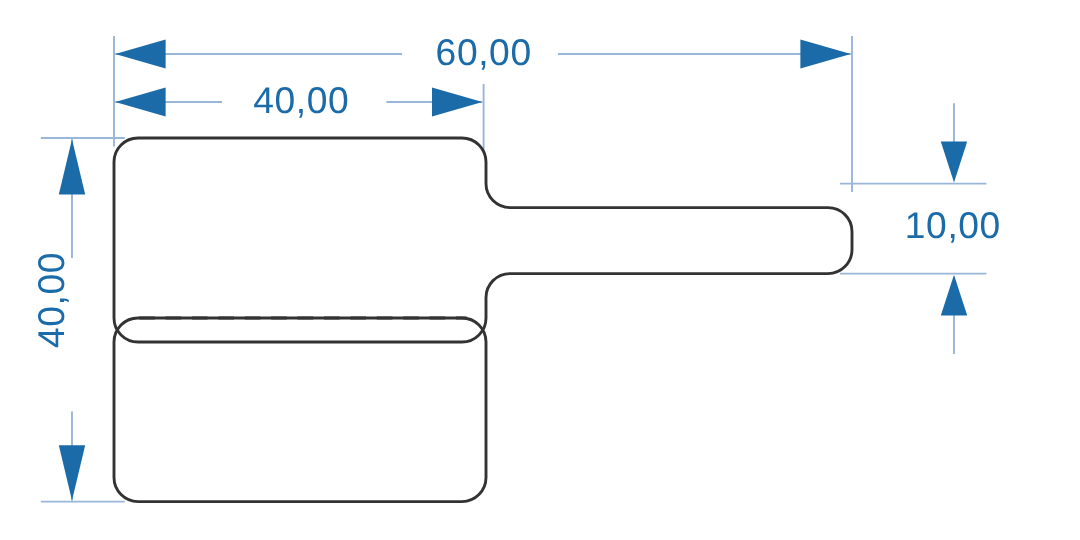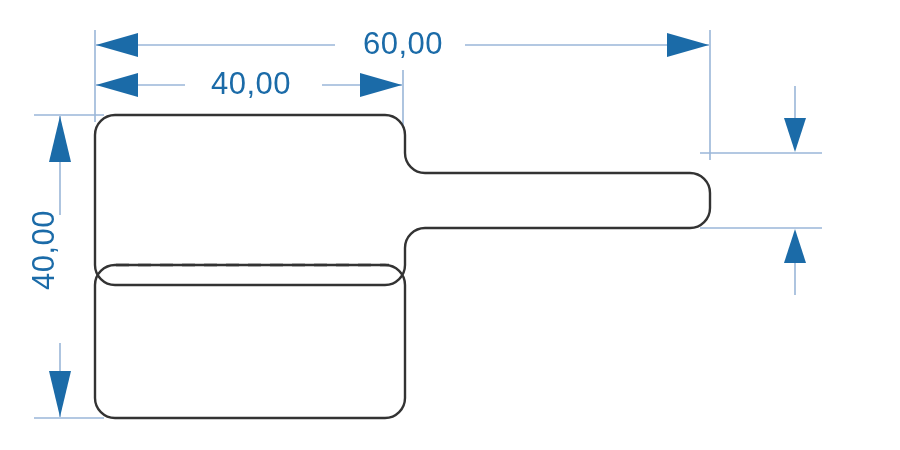--- a/index.html
+++ b/index.html
@@ -151,14 +151,15 @@
     </g>
 
   </svg>
 
   <div class="dim-text" id="dim-text-80">60,00</div>
 
   <div class="dim-text" id="dim-text-40h">40,00</div>
 
   <div class="dim-text" id="dim-text-40v">40,00</div>
 
+  <div class="dim-text" id="dim-text-10">10,00</div>
 
 </div>
 
 </body></html>

